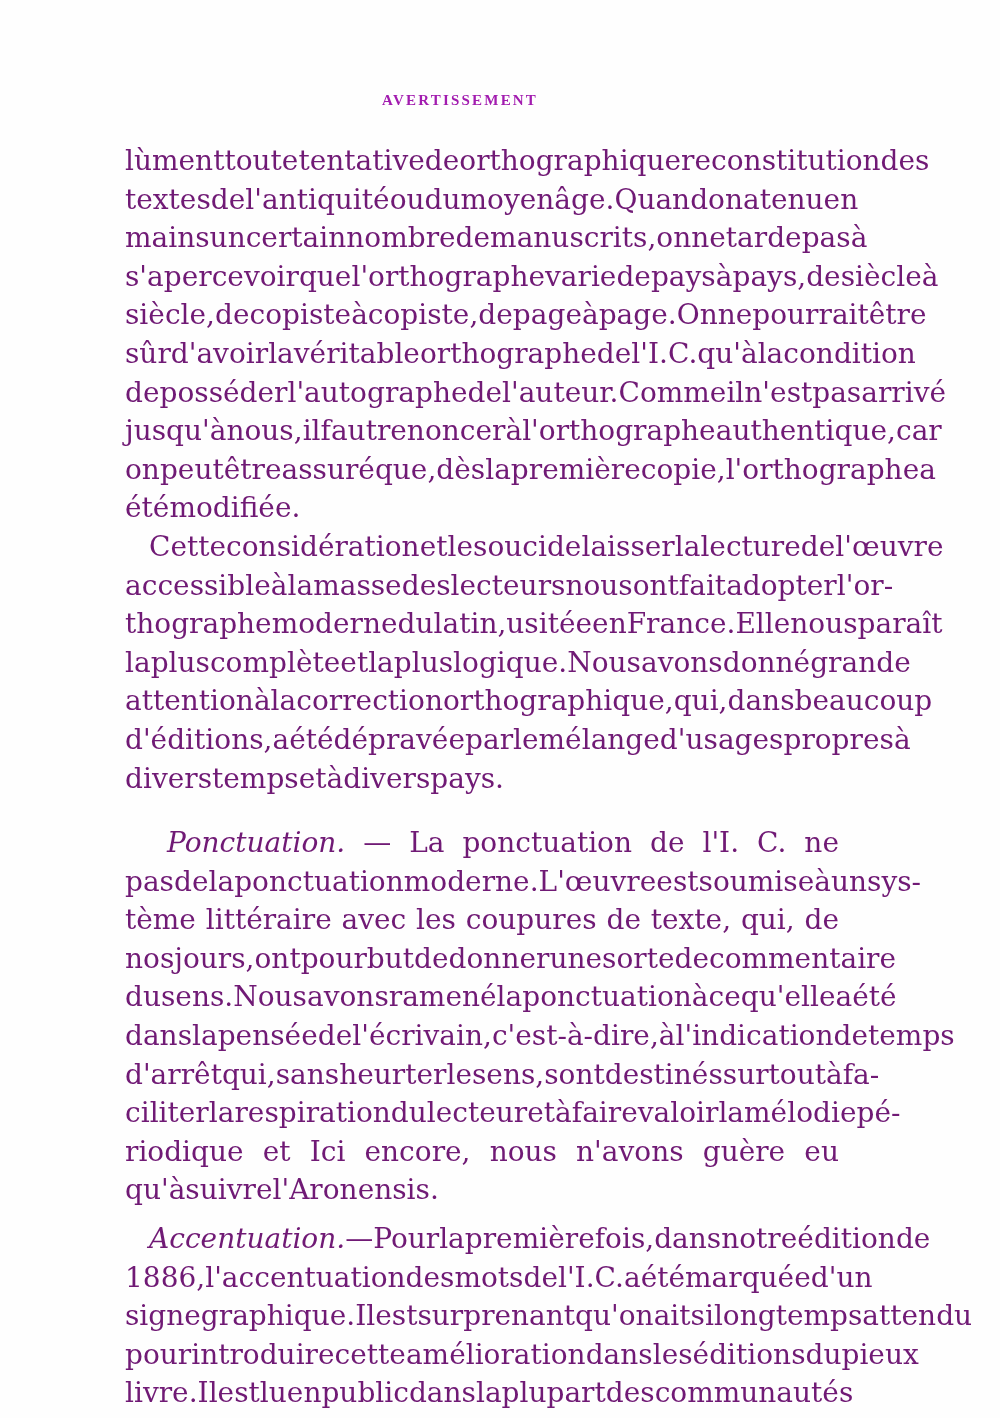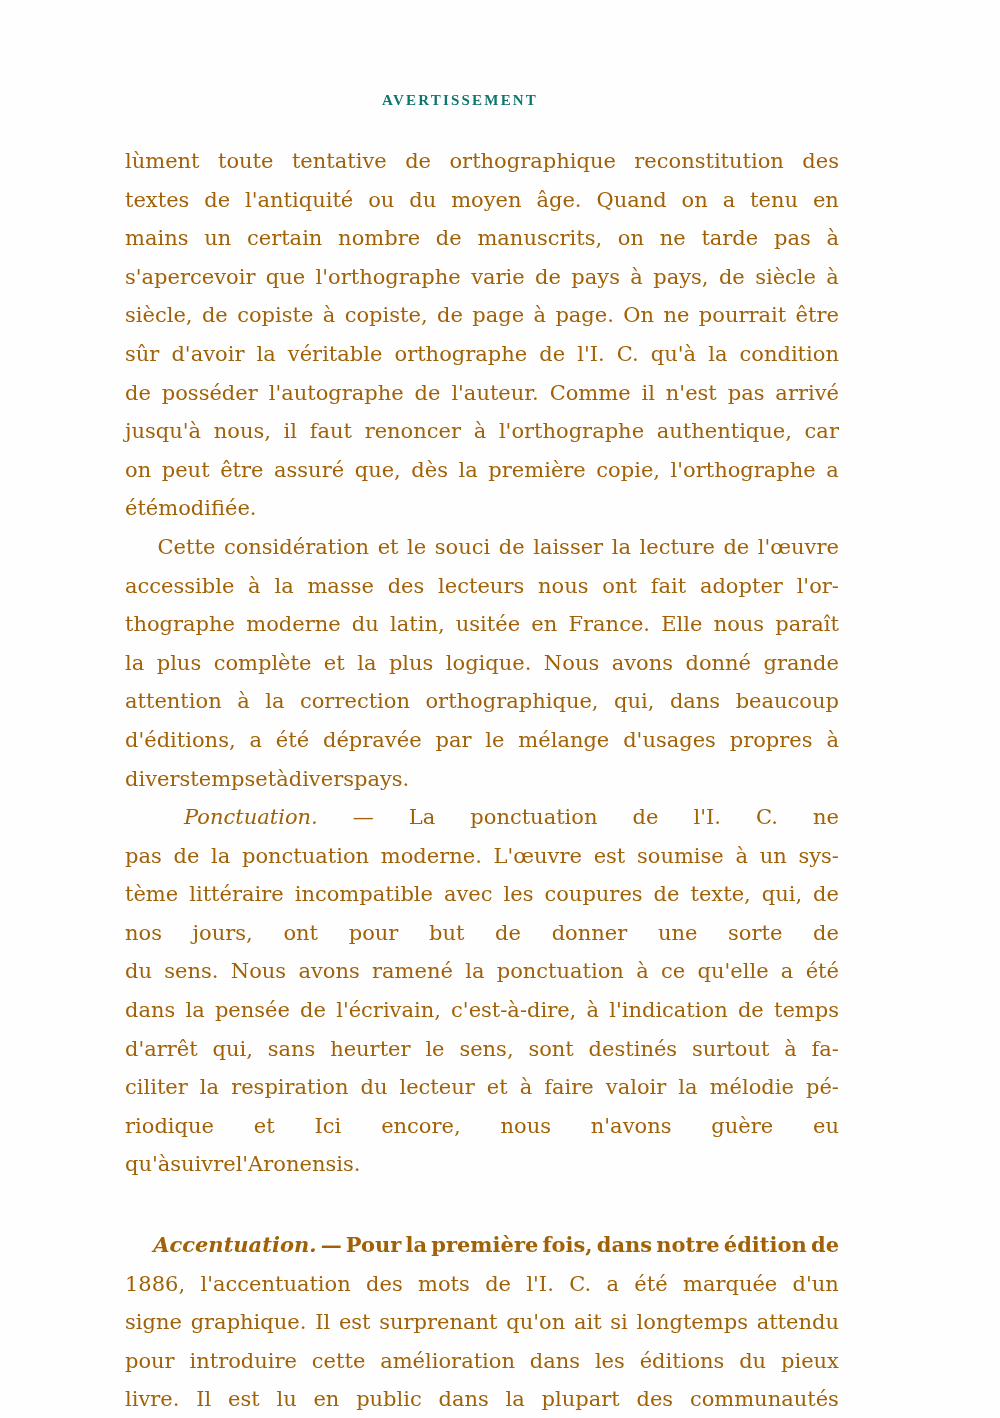--- a/index.html
+++ b/index.html
@@ -22,37 +22,37 @@
   }
   #running-head {
     position: absolute;
     top: 92px;
     left: 0;
     width: 920px;
     text-align: center;
     font-family: "Liberation Serif", "DejaVu Serif", serif;
     font-size: 15px;
     letter-spacing: 2.2px;
-    color: #0f766e;
+    color: #a21caf;
     font-weight: 600;
   }
   #textblock {
     position: absolute;
     top: 142px;
     left: 125px;
     width: 714px;
   }
   
   .ln {
     display: flex;
     justify-content: space-between;
-    font-size: 21px;
+    font-size: 28px;
     line-height: 38.6px;
     white-space: pre;
-    color: #a16207;
+    color: #701a75;
   }
   .ln.last {
     justify-content: flex-start;
   }
   .ln .w {
     display: inline-block;
   }
   .ln.indent::before {
     content: "";
     display: inline-block;
@@ -81,30 +81,30 @@
       <div class="ln"><span class="w">jusqu'à</span><span class="w">nous,</span><span class="w">il</span><span class="w">faut</span><span class="w">renoncer</span><span class="w">à</span><span class="w">l'orthographe</span><span class="w">authentique,</span><span class="w">car</span></div>
       <div class="ln"><span class="w">on</span><span class="w">peut</span><span class="w">être</span><span class="w">assuré</span><span class="w">que,</span><span class="w">dès</span><span class="w">la</span><span class="w">première</span><span class="w">copie,</span><span class="w">l'orthographe</span><span class="w">a</span></div>
       <div class="ln last"><span class="w">été</span> <span class="w">modifiée.</span></div>
       <div class="ln indent"><span class="w">Cette</span><span class="w">considération</span><span class="w">et</span><span class="w">le</span><span class="w">souci</span><span class="w">de</span><span class="w">laisser</span><span class="w">la</span><span class="w">lecture</span><span class="w">de</span><span class="w">l'œuvre</span></div>
       <div class="ln"><span class="w">accessible</span><span class="w">à</span><span class="w">la</span><span class="w">masse</span><span class="w">des</span><span class="w">lecteurs</span><span class="w">nous</span><span class="w">ont</span><span class="w">fait</span><span class="w">adopter</span><span class="w">l'or-</span></div>
       <div class="ln"><span class="w">thographe</span><span class="w">moderne</span><span class="w">du</span><span class="w">latin,</span><span class="w">usitée</span><span class="w">en</span><span class="w">France.</span><span class="w">Elle</span><span class="w">nous</span><span class="w">paraît</span></div>
       <div class="ln"><span class="w">la</span><span class="w">plus</span><span class="w">complète</span><span class="w">et</span><span class="w">la</span><span class="w">plus</span><span class="w">logique.</span><span class="w">Nous</span><span class="w">avons</span><span class="w">donné</span><span class="w">grande</span></div>
       <div class="ln"><span class="w">attention</span><span class="w">à</span><span class="w">la</span><span class="w">correction</span><span class="w">orthographique,</span><span class="w">qui,</span><span class="w">dans</span><span class="w">beaucoup</span></div>
       <div class="ln"><span class="w">d'éditions,</span><span class="w">a</span><span class="w">été</span><span class="w">dépravée</span><span class="w">par</span><span class="w">le</span><span class="w">mélange</span><span class="w">d'usages</span><span class="w">propres</span><span class="w">à</span></div>
       <div class="ln last"><span class="w">divers</span> <span class="w">temps</span> <span class="w">et</span> <span class="w">à</span> <span class="w">divers</span> <span class="w">pays.</span></div>
-      <div class="ln indent" style=""><span class="w head-it">Ponctuation.</span><span class="w">—</span><span class="w">La</span><span class="w">ponctuation</span><span class="w">de</span><span class="w">l'I.</span><span class="w">C.</span><span class="w">ne</span></div>
+      <div class="ln indent" style="margin-top: 26px;"><span class="w head-it">Ponctuation.</span><span class="w">—</span><span class="w">La</span><span class="w">ponctuation</span><span class="w">de</span><span class="w">l'I.</span><span class="w">C.</span><span class="w">ne</span></div>
       <div class="ln"><span class="w">pas</span><span class="w">de</span><span class="w">la</span><span class="w">ponctuation</span><span class="w">moderne.</span><span class="w">L'œuvre</span><span class="w">est</span><span class="w">soumise</span><span class="w">à</span><span class="w">un</span><span class="w">sys-</span></div>
-      <div class="ln"><span class="w">tème</span><span class="w">littéraire</span><span class="w">incompatible</span><span class="w">avec</span><span class="w">les</span><span class="w">coupures</span><span class="w">de</span><span class="w">texte,</span><span class="w">qui,</span><span class="w">de</span></div>
-      <div class="ln"><span class="w">nos</span><span class="w">jours,</span><span class="w">ont</span><span class="w">pour</span><span class="w">but</span><span class="w">de</span><span class="w">donner</span><span class="w">une</span><span class="w">sorte</span><span class="w">de</span></div>
+      <div class="ln"><span class="w">tème</span><span class="w">littéraire</span><span class="w">avec</span><span class="w">les</span><span class="w">coupures</span><span class="w">de</span><span class="w">texte,</span><span class="w">qui,</span><span class="w">de</span></div>
+      <div class="ln"><span class="w">nos</span><span class="w">jours,</span><span class="w">ont</span><span class="w">pour</span><span class="w">but</span><span class="w">de</span><span class="w">donner</span><span class="w">une</span><span class="w">sorte</span><span class="w">de</span><span class="w">commentaire</span></div>
       <div class="ln"><span class="w">du</span><span class="w">sens.</span><span class="w">Nous</span><span class="w">avons</span><span class="w">ramené</span><span class="w">la</span><span class="w">ponctuation</span><span class="w">à</span><span class="w">ce</span><span class="w">qu'elle</span><span class="w">a</span><span class="w">été</span></div>
       <div class="ln"><span class="w">dans</span><span class="w">la</span><span class="w">pensée</span><span class="w">de</span><span class="w">l'écrivain,</span><span class="w">c'est-à-dire,</span><span class="w">à</span><span class="w">l'indication</span><span class="w">de</span><span class="w">temps</span></div>
       <div class="ln"><span class="w">d'arrêt</span><span class="w">qui,</span><span class="w">sans</span><span class="w">heurter</span><span class="w">le</span><span class="w">sens,</span><span class="w">sont</span><span class="w">destinés</span><span class="w">surtout</span><span class="w">à</span><span class="w">fa-</span></div>
       <div class="ln"><span class="w">ciliter</span><span class="w">la</span><span class="w">respiration</span><span class="w">du</span><span class="w">lecteur</span><span class="w">et</span><span class="w">à</span><span class="w">faire</span><span class="w">valoir</span><span class="w">la</span><span class="w">mélodie</span><span class="w">pé-</span></div>
       <div class="ln"><span class="w">riodique</span><span class="w">et</span><span class="w">Ici</span><span class="w">encore,</span><span class="w">nous</span><span class="w">n'avons</span><span class="w">guère</span><span class="w">eu</span></div>
       <div class="ln last"><span class="w">qu'à</span> <span class="w">suivre</span> <span class="w">l'Aronensis.</span></div>
-      <div class="ln indent" style="margin-top: 42px; font-weight: bold;"><span class="w head-it">Accentuation.</span><span class="w">—</span><span class="w">Pour</span><span class="w">la</span><span class="w">première</span><span class="w">fois,</span><span class="w">dans</span><span class="w">notre</span><span class="w">édition</span><span class="w">de</span></div>
+      <div class="ln indent" style="margin-top: 10px;"><span class="w head-it">Accentuation.</span><span class="w">—</span><span class="w">Pour</span><span class="w">la</span><span class="w">première</span><span class="w">fois,</span><span class="w">dans</span><span class="w">notre</span><span class="w">édition</span><span class="w">de</span></div>
       <div class="ln"><span class="w">1886,</span><span class="w">l'accentuation</span><span class="w">des</span><span class="w">mots</span><span class="w">de</span><span class="w">l'I.</span><span class="w">C.</span><span class="w">a</span><span class="w">été</span><span class="w">marquée</span><span class="w">d'un</span></div>
       <div class="ln"><span class="w">signe</span><span class="w">graphique.</span><span class="w">Il</span><span class="w">est</span><span class="w">surprenant</span><span class="w">qu'on</span><span class="w">ait</span><span class="w">si</span><span class="w">longtemps</span><span class="w">attendu</span></div>
       <div class="ln"><span class="w">pour</span><span class="w">introduire</span><span class="w">cette</span><span class="w">amélioration</span><span class="w">dans</span><span class="w">les</span><span class="w">éditions</span><span class="w">du</span><span class="w">pieux</span></div>
       <div class="ln"><span class="w">livre.</span><span class="w">Il</span><span class="w">est</span><span class="w">lu</span><span class="w">en</span><span class="w">public</span><span class="w">dans</span><span class="w">la</span><span class="w">plupart</span><span class="w">des</span><span class="w">communautés</span></div>
     </div>
 
 </div>
 
 </body></html>

